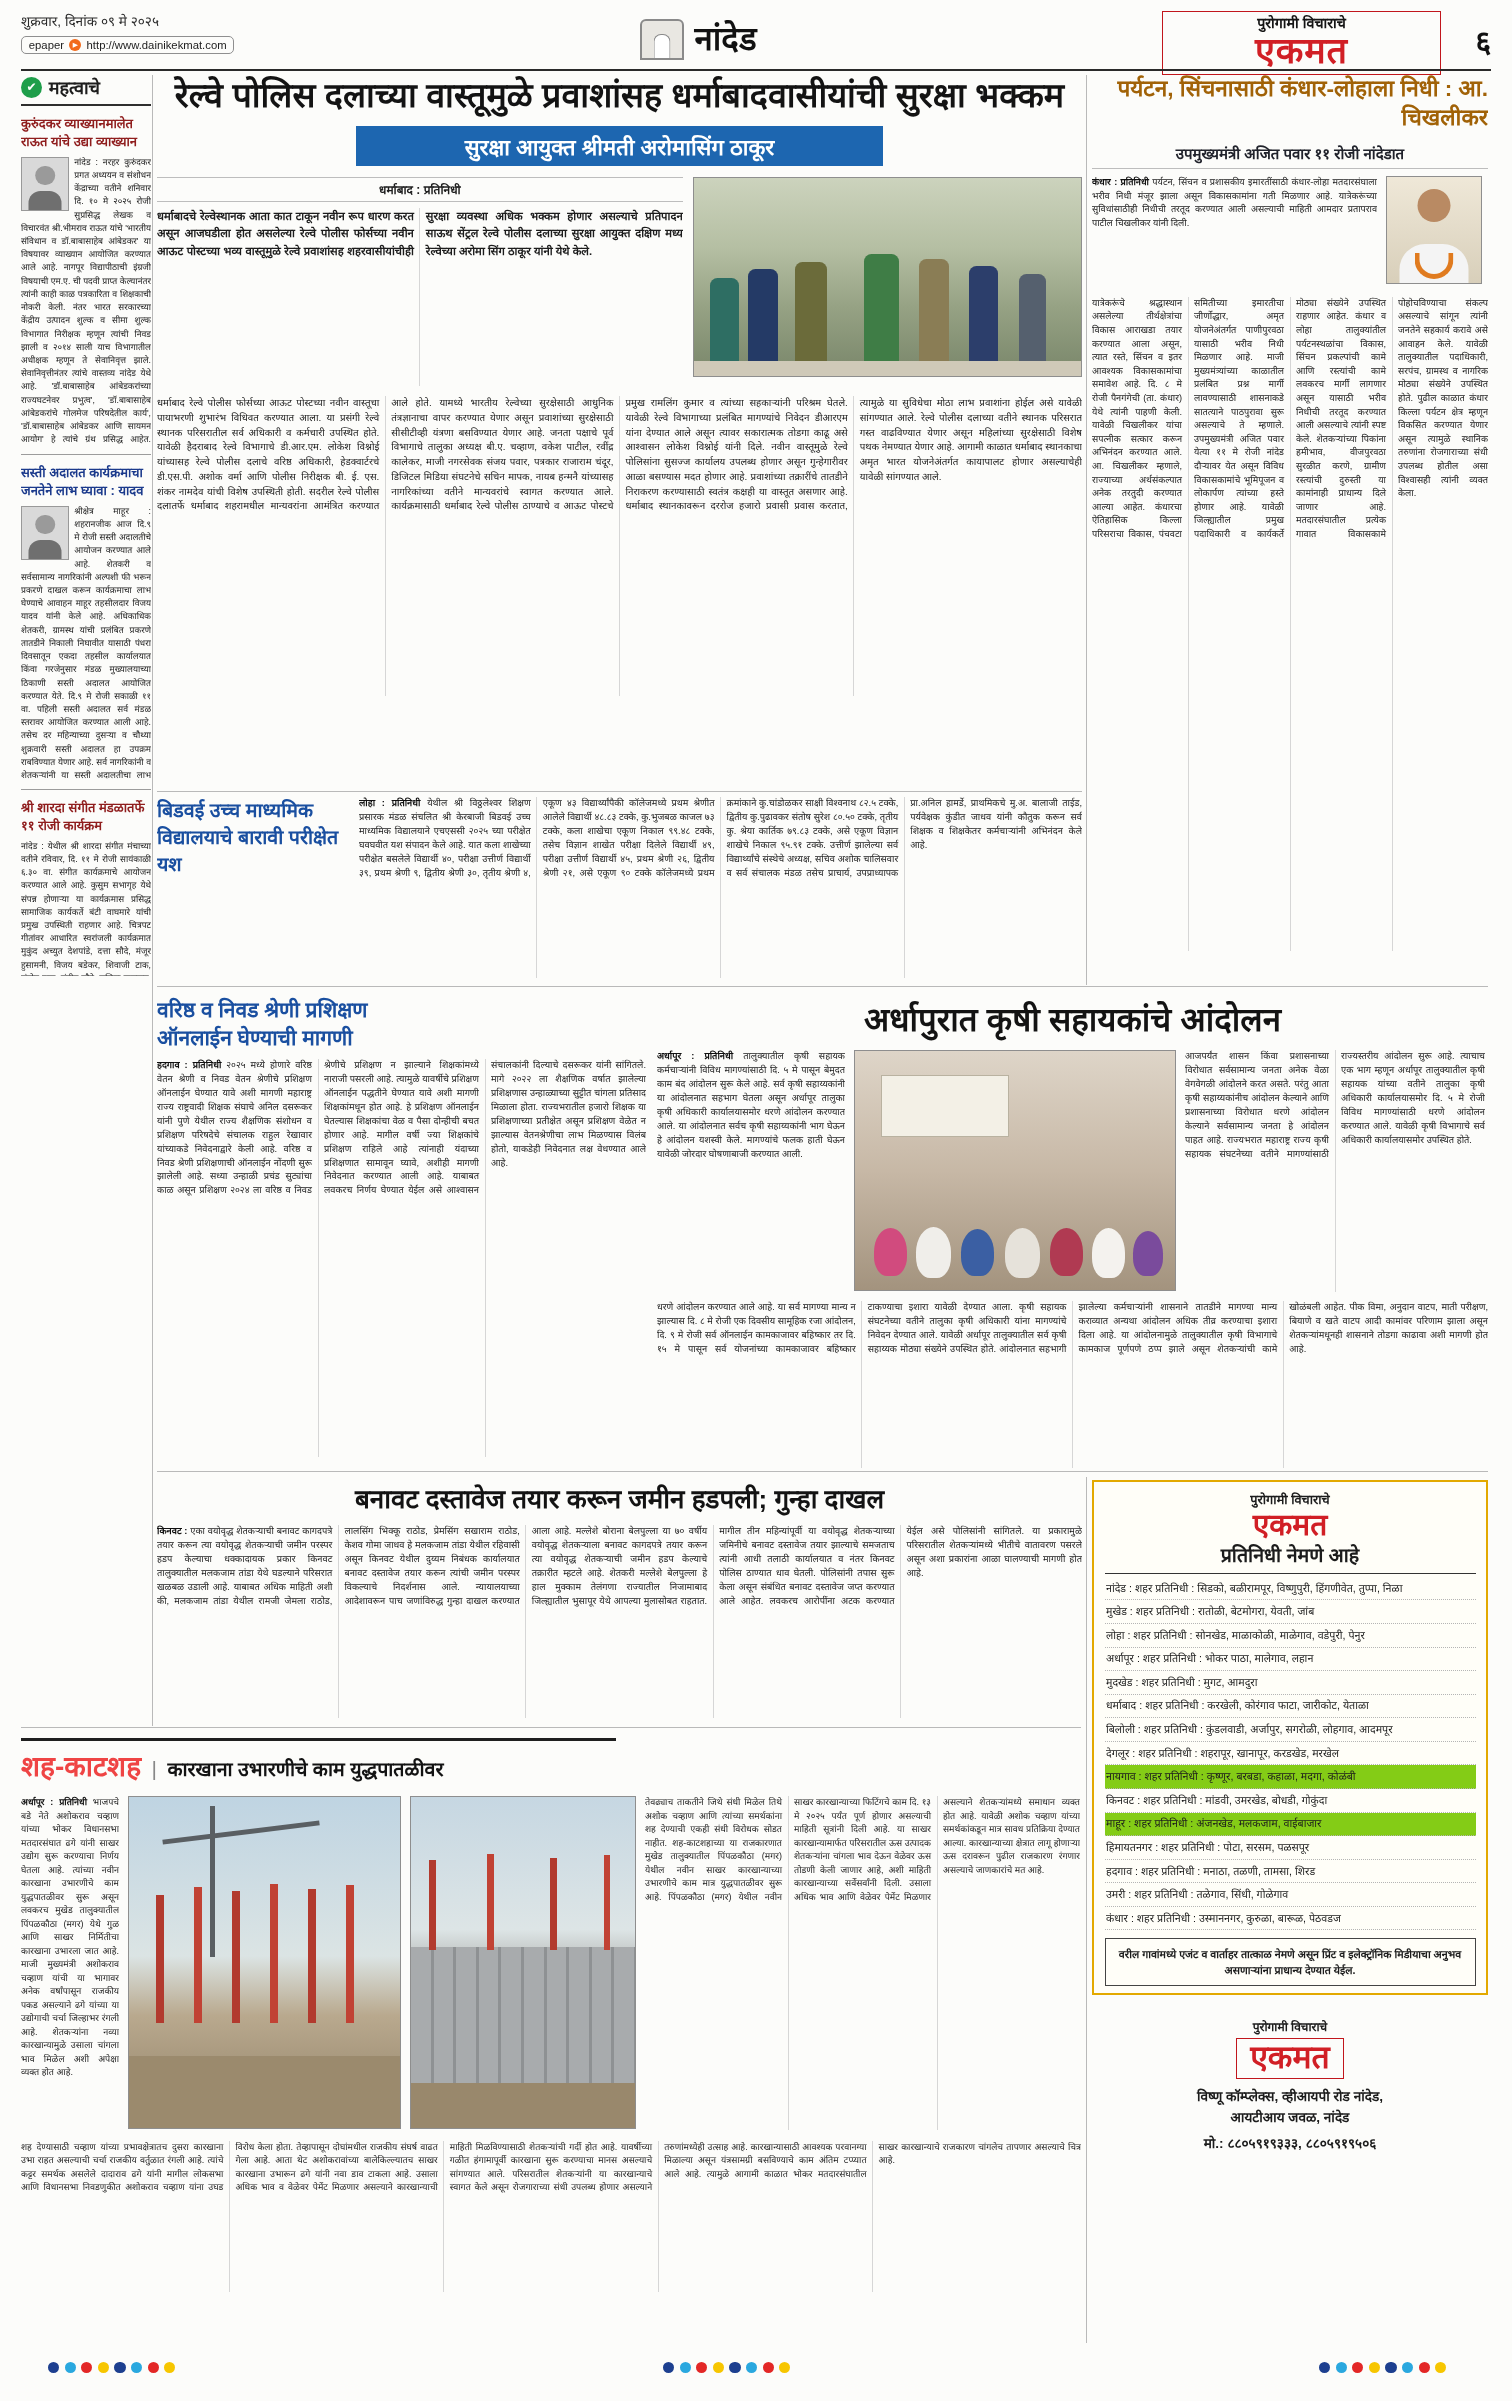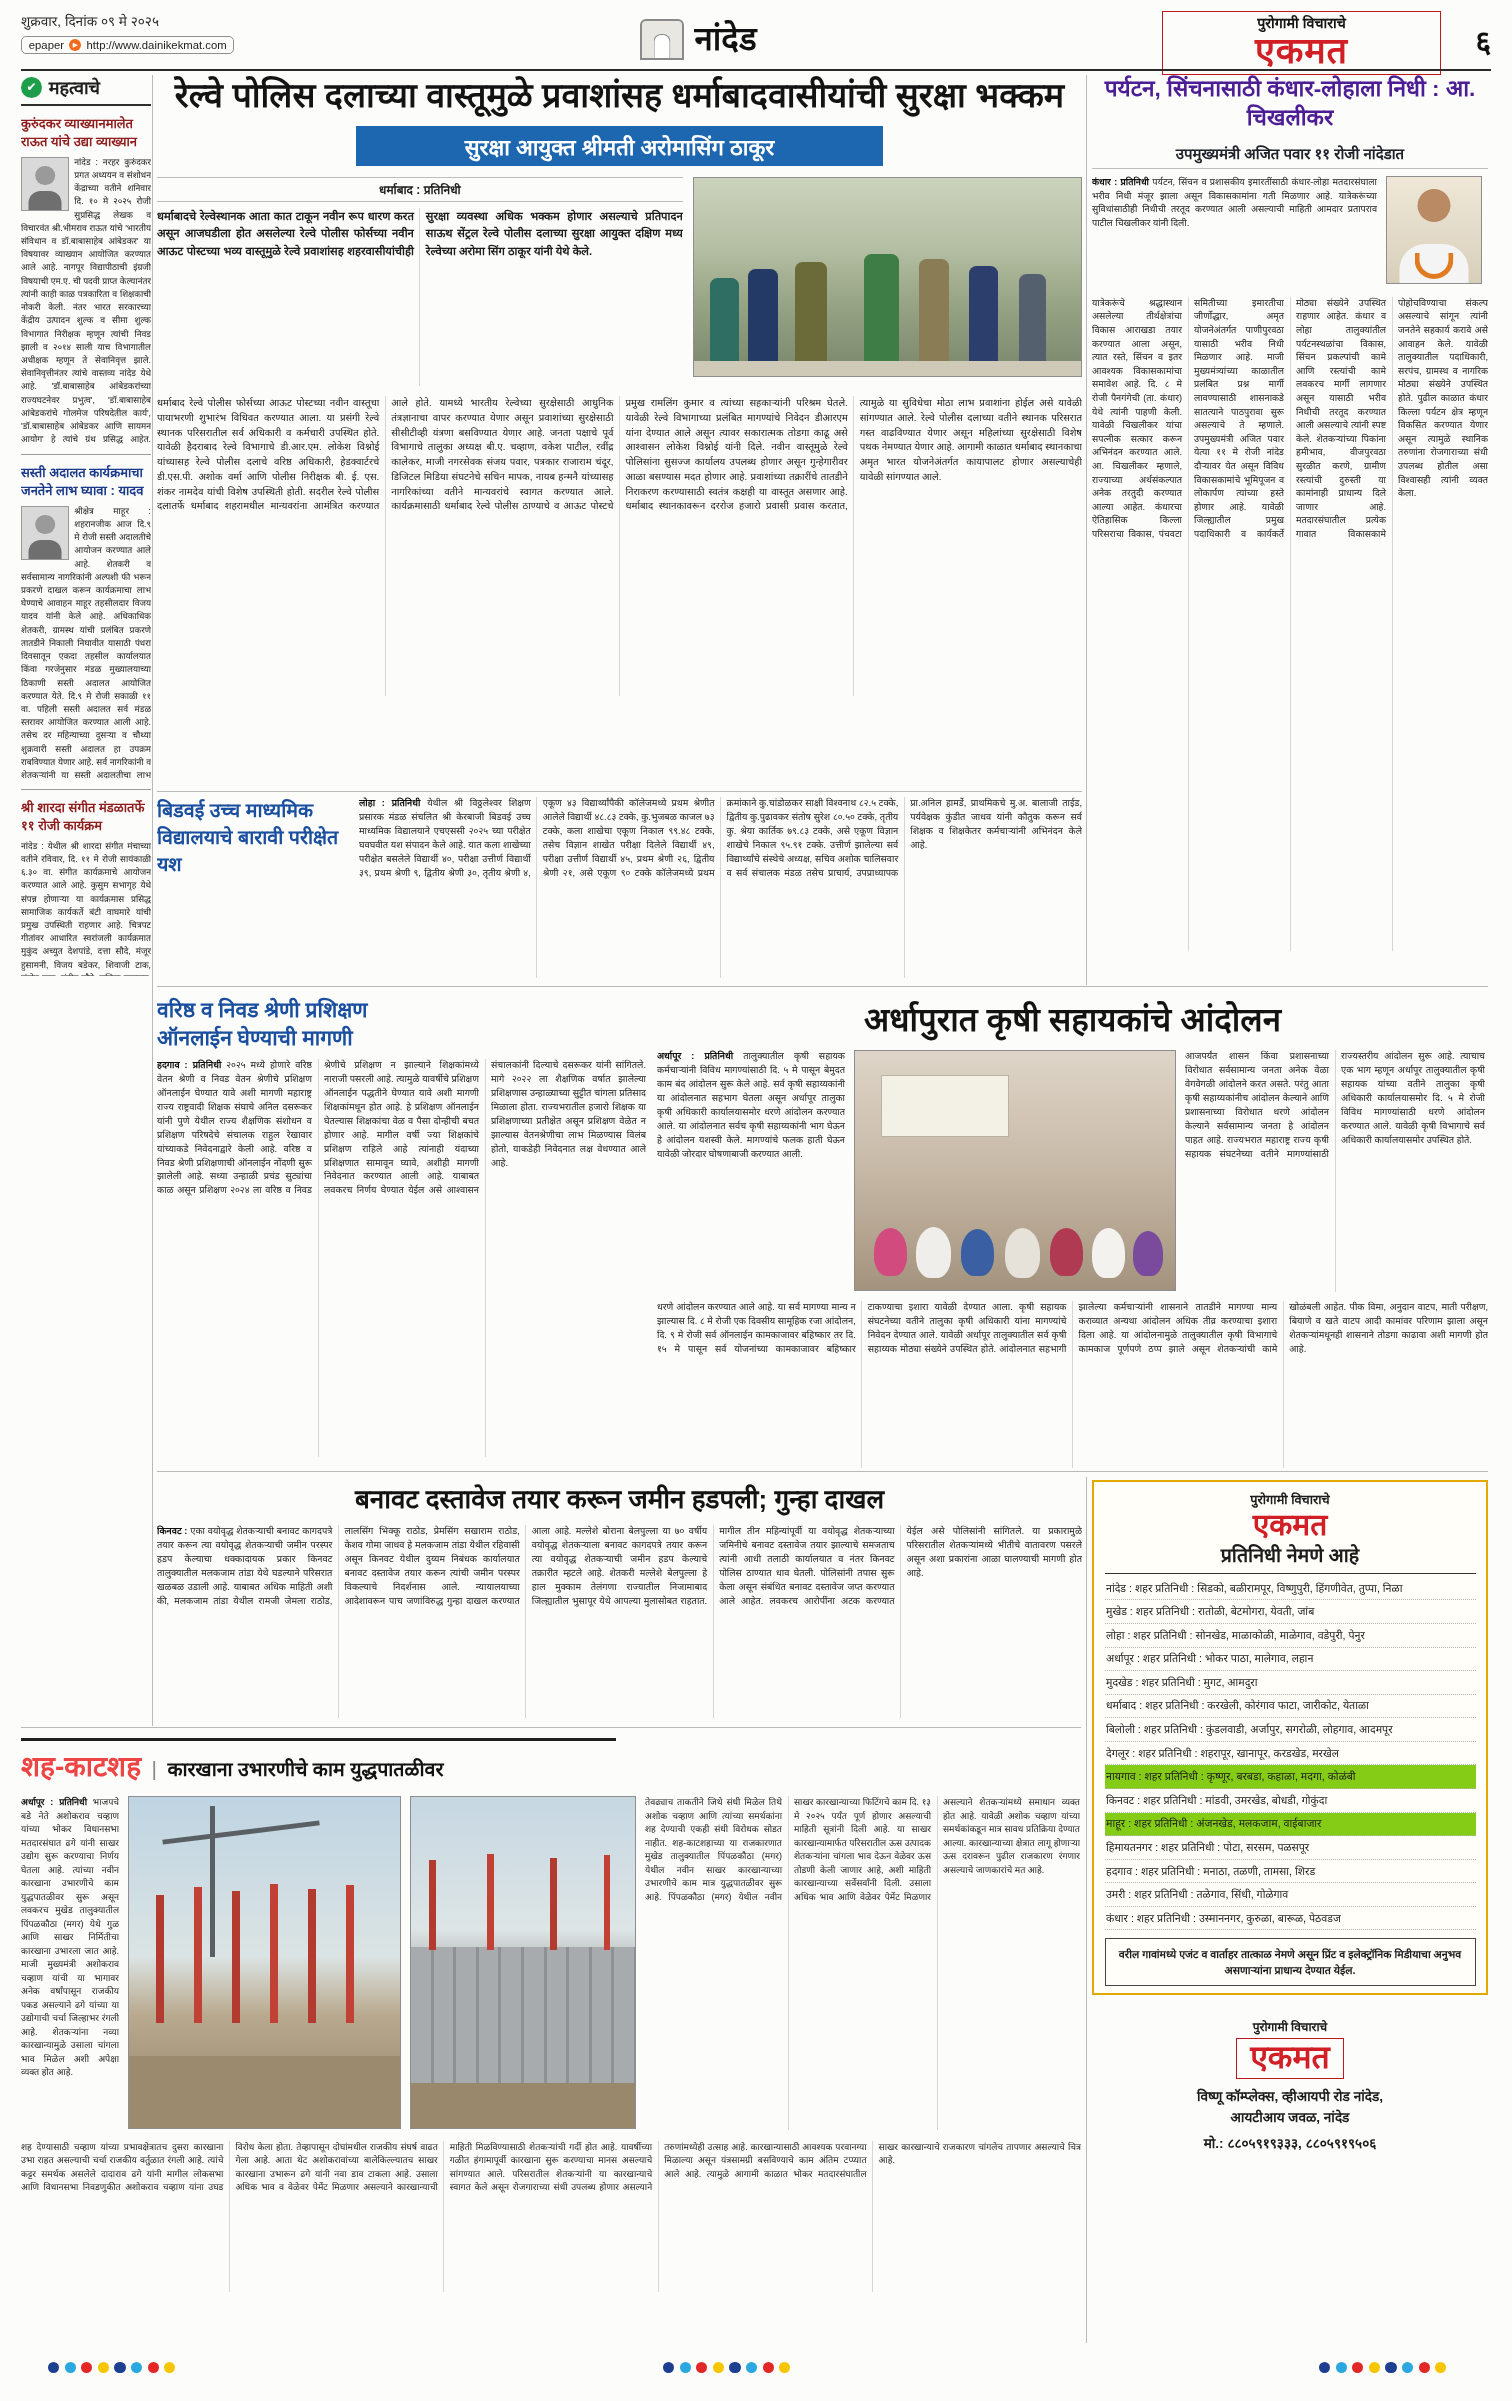--- a/index.html
+++ b/index.html
@@ -39,21 +39,21 @@
   .sb-photo:before{content:"";position:absolute;top:7.5px;left:50%;transform:translateX(-50%);width:19.6px;height:19.6px;border-radius:50%;background:#9a9a9a}
   .sb-photo:after{content:"";position:absolute;bottom:0;left:50%;transform:translateX(-50%);width:33px;height:19.6px;border-radius:12px 12px 0 0;background:#6f6f6f}
   .sb-div{border-top:0.8px solid #9c9c9c;margin:9px 0 0}
   
   .hl-lead{font-size:34px;line-height:1.26;font-weight:800;text-align:center;color:#131313}
   .subbox{width:527px;margin:9px auto 0;background:#1d66b0;color:#fff;font-size:22px;font-weight:700;text-align:center;padding:5.3px 0}
   .byline-line{text-align:center;font-weight:800;font-size:12px;border-top:0.8px solid #bdbdbd;border-bottom:0.8px solid #bdbdbd;padding:3px 0;margin-bottom:6px}
   .lead-intro{font-size:11.3px;line-height:1.55;font-weight:600}
   .story-body{font-size:9.8px;line-height:1.5;color:#202020}
   
-  .hl-k{font-size:22.6px;line-height:1.3;font-weight:800;text-align:center;color:#4c1d95}
+  .hl-k{font-size:22.6px;line-height:1.3;font-weight:800;text-align:right;color:#a16207}
   .sub-k{font-size:15px;font-weight:800;text-align:center;margin-top:6px;padding:4.5px 0;border-bottom:0.8px solid #bdbdbd;color:#20222b}
   .k-body{font-size:9.2px;line-height:1.48}
   
   .hl-bid{font-size:19.6px;line-height:1.38;font-weight:800;color:#1a4fa0}
   .hl-tr{font-size:21px;line-height:1.32;font-weight:800;color:#1a4fa0;margin-bottom:7.5px}
   .hl-ard{font-size:33px;font-weight:800;text-align:center;color:#131313;margin-bottom:9px}
   .hl-forg{font-size:26px;font-weight:800;text-align:center;color:#131313;margin-bottom:9px}
   .small-body{font-size:9.3px;line-height:1.5}
   
   .rc-box{border:2.3px solid #e3a900;background:#fffef8;padding:7.5px 10.5px}

